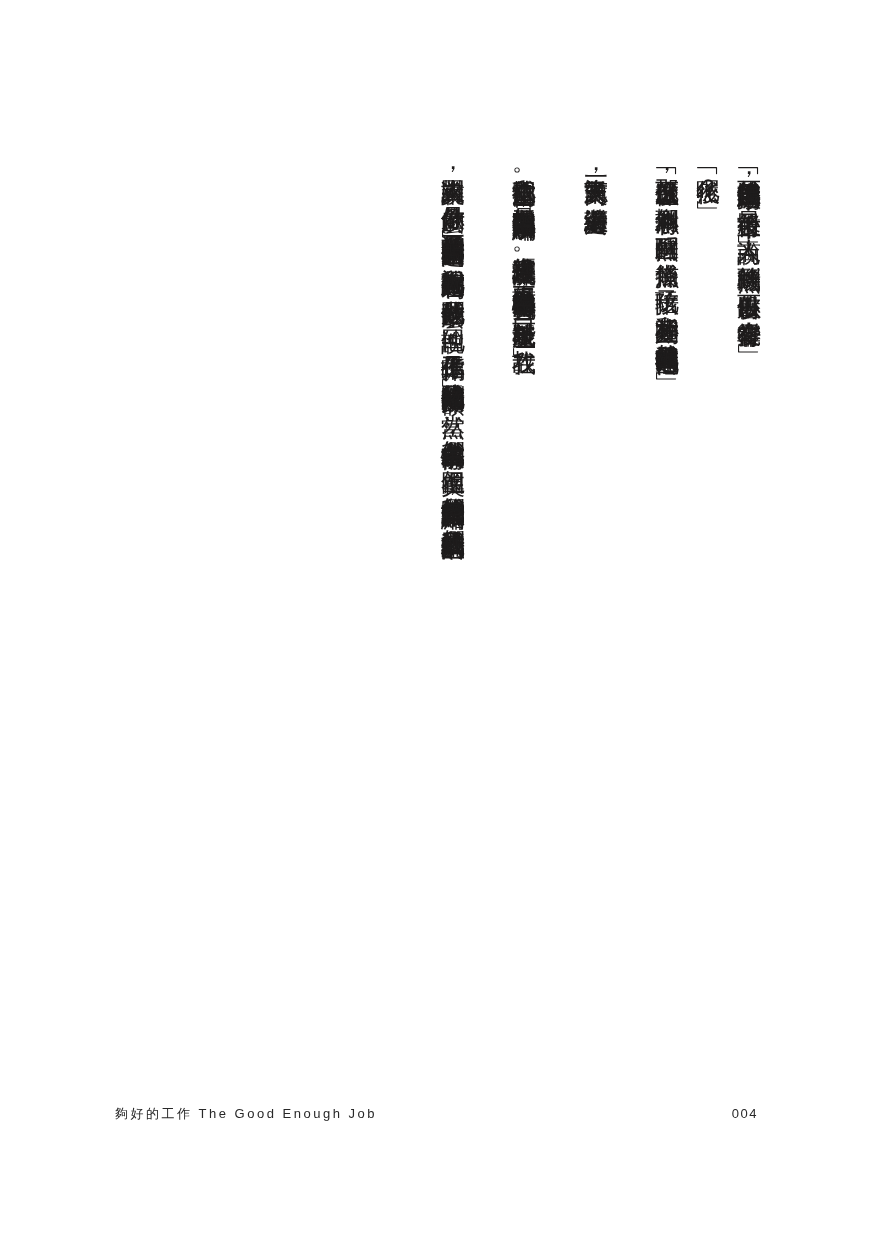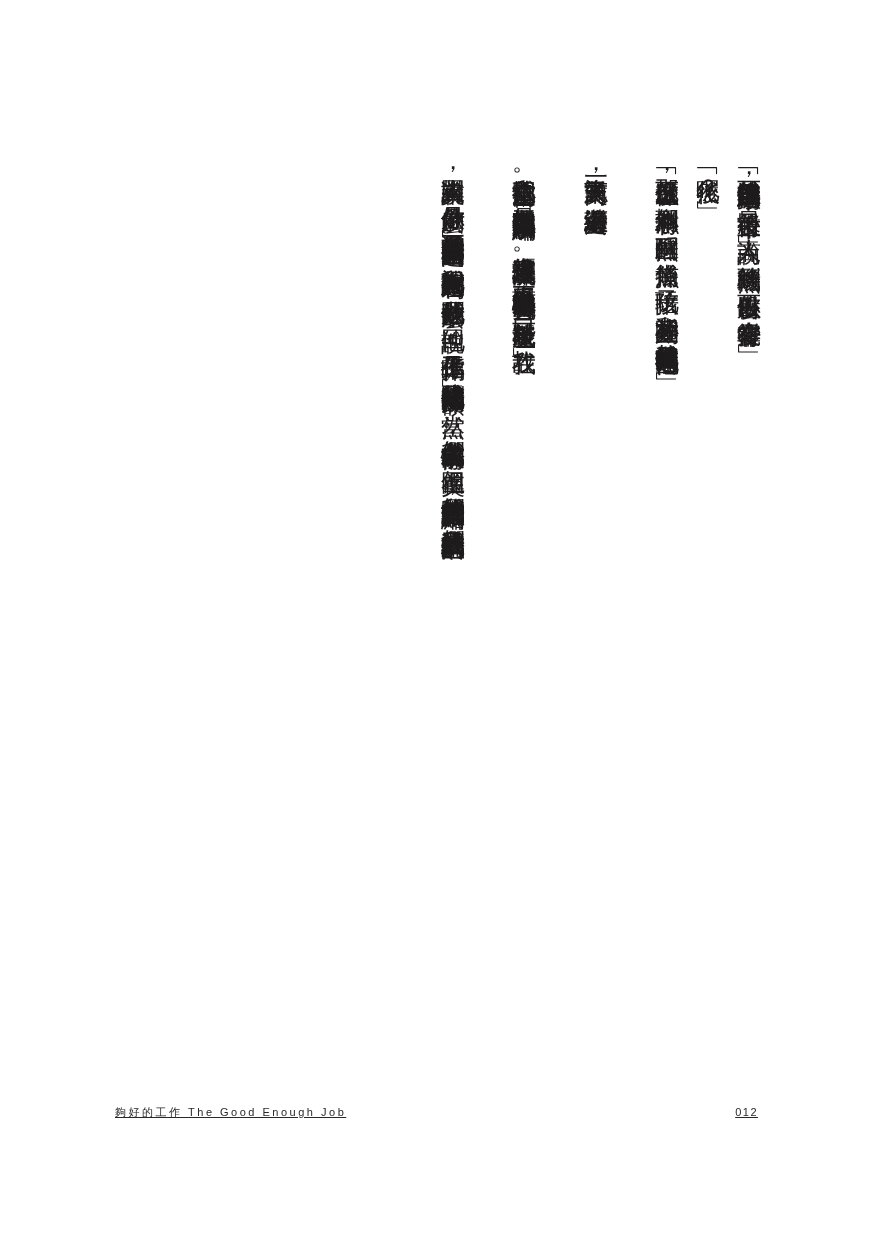--- a/index.html
+++ b/index.html
@@ -43,36 +43,35 @@
   }
   .footer {
     position: absolute;
     top: 1105px;
     left: 115px;
     right: 117px;
     display: flex;
     justify-content: space-between;
     align-items: baseline;
     font-family: "Liberation Sans", "DejaVu Sans", sans-serif;
-    font-size: 11px;
+    font-size: 13px;
     color: #282828;
-    text-decoration: underline;
   }
   .book-title { letter-spacing: 2.5px; }
   .page-number { letter-spacing: 1.5px; }
 </style>
 </head>
 <body>
 
 <div class="page">
   <main class="text-block">
       <p>「然後你可以把生意擴展到國際市場，最後將公司上市。」商人說：「等到時機成熟，你可以出售股份，變得非常有錢！」</p>
       <p>「然後呢？」</p>
       <p>「那麼你就可以退休，搬到一個小漁村，睡到自然醒，捕幾條魚，陪孩子玩，和老婆小睡片刻，然後和城裡的兄弟們一起喝酒彈吉他。」</p>
       <p class="gap">漁夫對商人笑了一下，繼續沿著海灘走去。</p>
       <p class="gap">我喜歡這個小寓言。它是根據一九六三年一則德國短篇故事所改編，<span class="fn">2</span>後來經過翻譯廣泛流傳。但商人以工作爲中心的世界觀帶有一些美國特色，口號可能是「我生產，故我在」。</p>
       <p class="gap">對美國人來說，「你是做什麼的？」通常是我們見到新朋友時會問的第一個問題。我記得有一次在旅館遇到智利人，我問他是做什麼的，他回說：「你是指工作嗎？」彷彿我剛才是問他銀行帳戶的餘額。當然，我們會做各式各樣的事情，但在美國，我們的賺錢方式等於我們是誰的縮寫，我們的生計已經成爲我們的生活。</p>
     </main>
   <footer class="footer">
     <div class="book-title">夠好的工作 The Good Enough Job</div>
-    <div class="page-number">012</div>
+    <div class="page-number">004</div>
   </footer>
 </div>
 
 </body></html>

